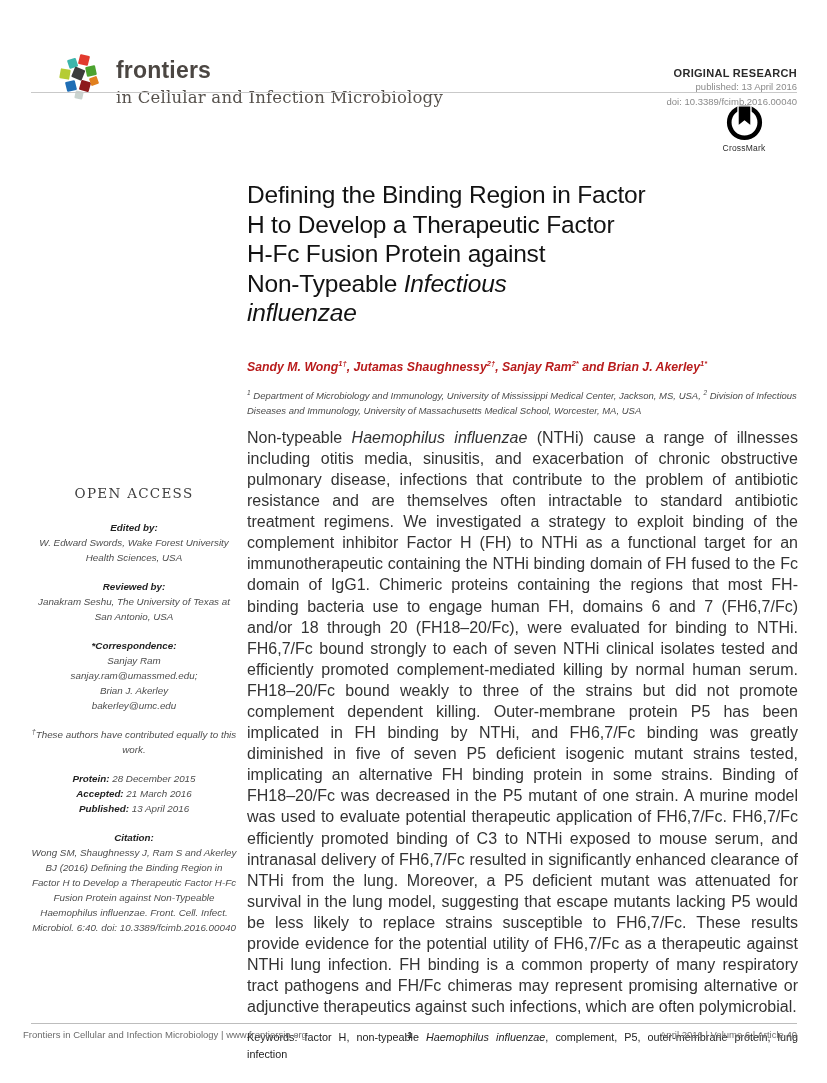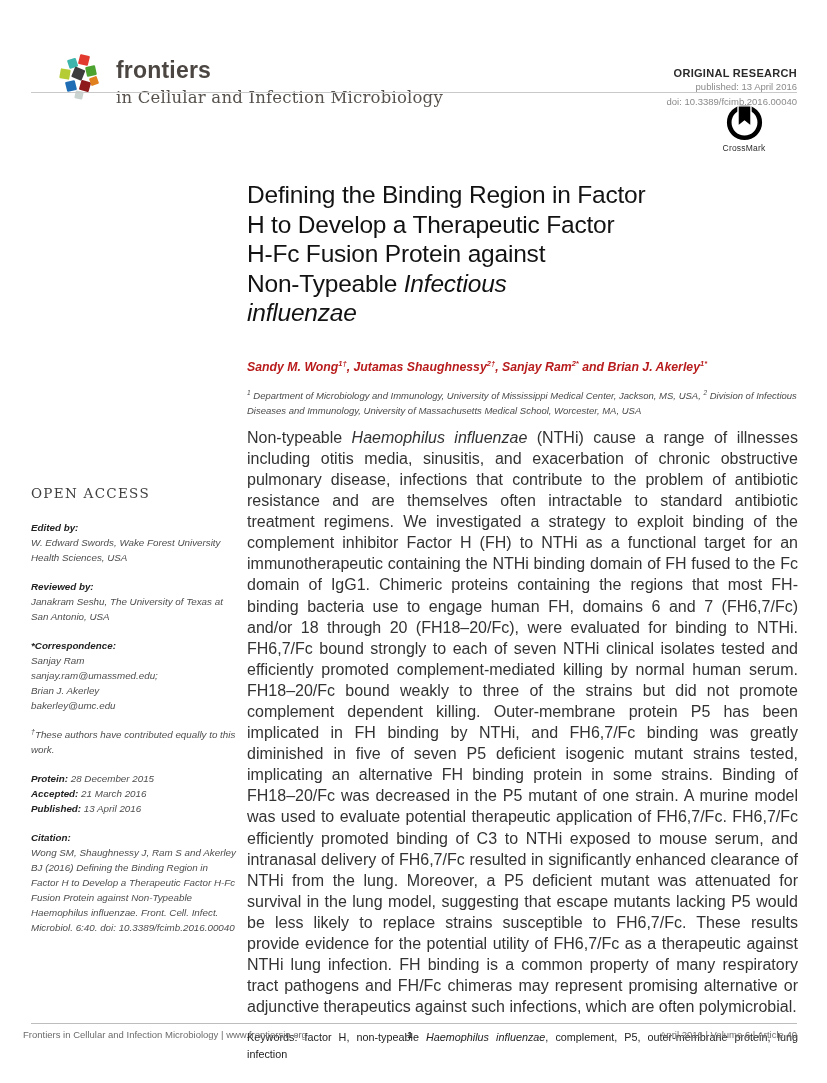--- a/index.html
+++ b/index.html
@@ -86,21 +86,21 @@
     margin-top: 2px;
     letter-spacing: 0.2px;
   }
 
   
   .sidebar {
     position: absolute;
     left: 31px;
     top: 486px;
     width: 206px;
-    text-align: left;
+    text-align: center;
     font-size: 9.8px;
     line-height: 15px;
     color: #4e4e4e;
   }
   .oa {
     font-family: "DejaVu Serif", serif;
     font-style: normal;
     font-size: 13.5px;
     letter-spacing: 1.3px;
     color: #3e3e3e;

